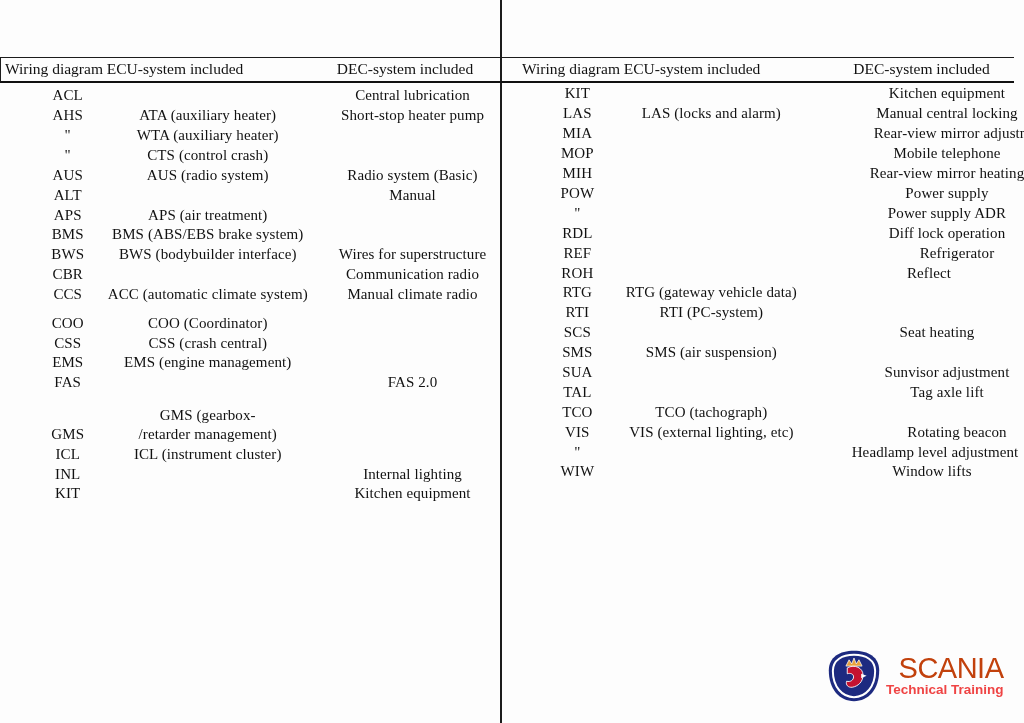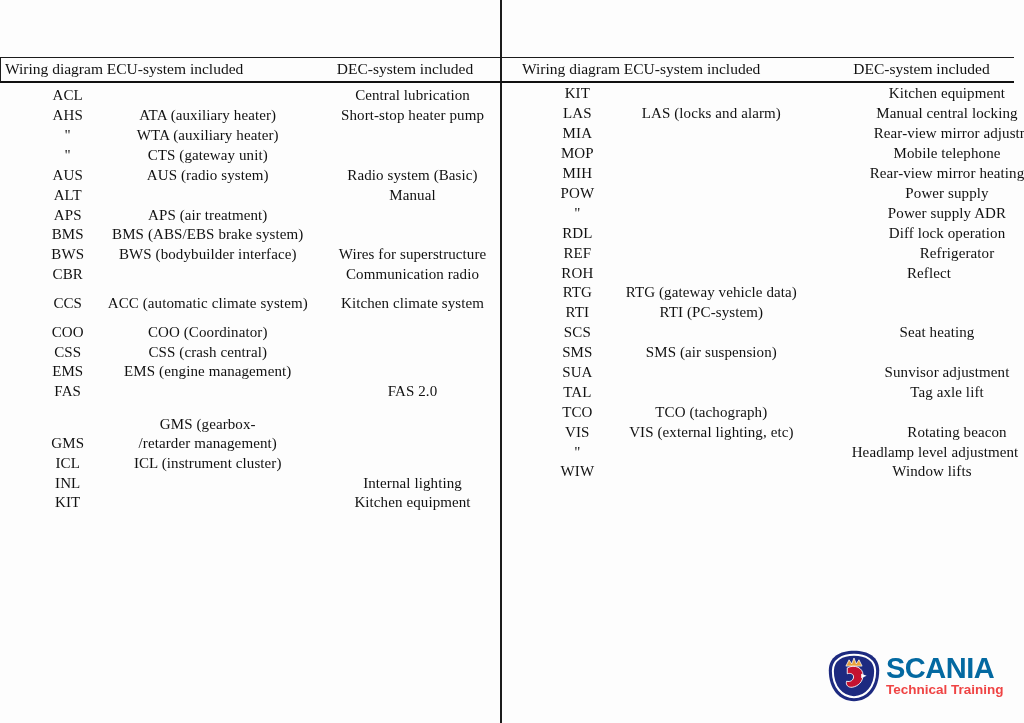--- a/index.html
+++ b/index.html
@@ -43,22 +43,22 @@
   .tbl-right .c-ecu{width:220px;margin-top:28px;}
   .tbl-right .c-dec{width:290px;}
   
   .logo{
     position:absolute;left:827px;top:649px;
     display:flex;align-items:center;gap:5px;
     font-family:"Liberation Sans","DejaVu Sans",sans-serif;
   }
   .logo-text{display:flex;flex-direction:column;}
   .brand{
-    font-weight:bold;font-size:29px;line-height:28px;
-    letter-spacing:-0.5px;color:#0369a1;
+    font-weight:normal;font-size:29px;line-height:28px;
+    letter-spacing:-0.5px;color:#c2410c;text-align:right;
   }
   .subtitle{
     font-weight:bold;font-size:13.5px;line-height:16px;color:#ef4444;
   }
 </style>
 </head>
 <body>
 
 <div class="page">
 
@@ -82,21 +82,21 @@
         <span class="cell c-ecu">ATA (auxiliary heater)</span>
         <span class="cell c-dec">Short-stop heater pump</span>
       </div>
       <div class="trow">
         <span class="cell c-code">"</span>
         <span class="cell c-ecu">WTA (auxiliary heater)</span>
         <span class="cell c-dec"></span>
       </div>
       <div class="trow">
         <span class="cell c-code">"</span>
-        <span class="cell c-ecu">CTS (gateway unit)</span>
+        <span class="cell c-ecu">CTS (control crash)</span>
         <span class="cell c-dec"></span>
       </div>
       <div class="trow">
         <span class="cell c-code">AUS</span>
         <span class="cell c-ecu">AUS (radio system)</span>
         <span class="cell c-dec">Radio system (Basic)</span>
       </div>
       <div class="trow">
         <span class="cell c-code">ALT</span>
         <span class="cell c-ecu"></span>
@@ -115,24 +115,24 @@
       <div class="trow">
         <span class="cell c-code">BWS</span>
         <span class="cell c-ecu">BWS (bodybuilder interface)</span>
         <span class="cell c-dec">Wires for superstructure</span>
       </div>
       <div class="trow">
         <span class="cell c-code">CBR</span>
         <span class="cell c-ecu"></span>
         <span class="cell c-dec">Communication radio</span>
       </div>
-      <div class="trow" style="margin-top: 9px;">
+      <div class="trow" style="">
         <span class="cell c-code">CCS</span>
         <span class="cell c-ecu">ACC (automatic climate system)</span>
-        <span class="cell c-dec">Kitchen climate system</span>
+        <span class="cell c-dec">Manual climate radio</span>
       </div>
       <div class="trow" style="margin-top: 9px;">
         <span class="cell c-code">COO</span>
         <span class="cell c-ecu">COO (Coordinator)</span>
         <span class="cell c-dec"></span>
       </div>
       <div class="trow">
         <span class="cell c-code">CSS</span>
         <span class="cell c-ecu">CSS (crash central)</span>
         <span class="cell c-dec"></span>

